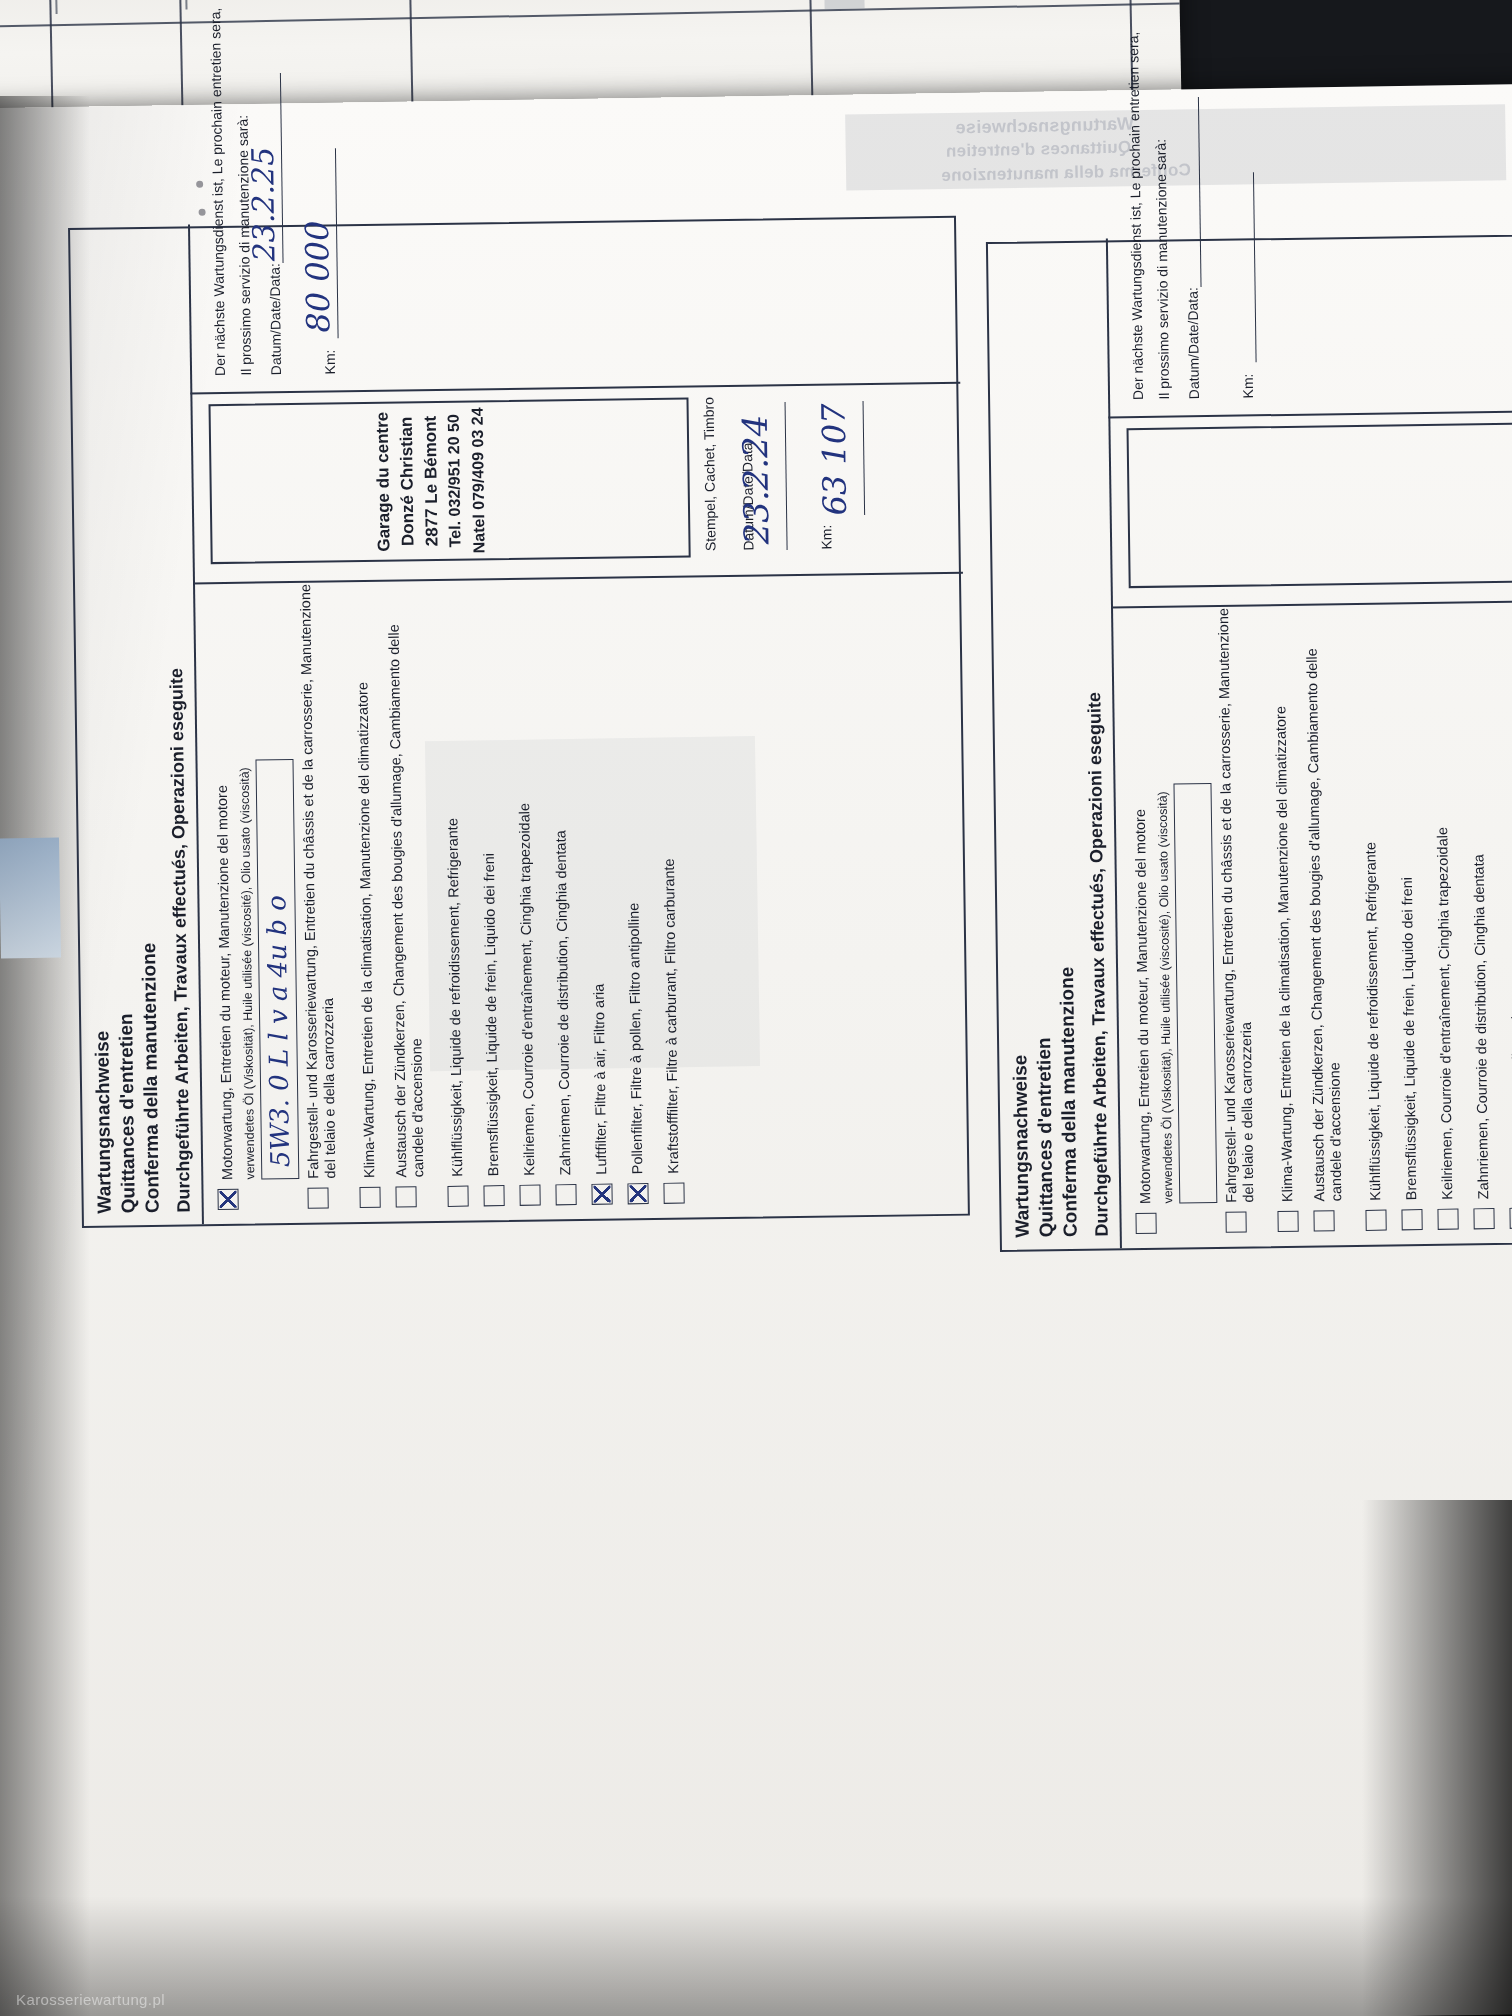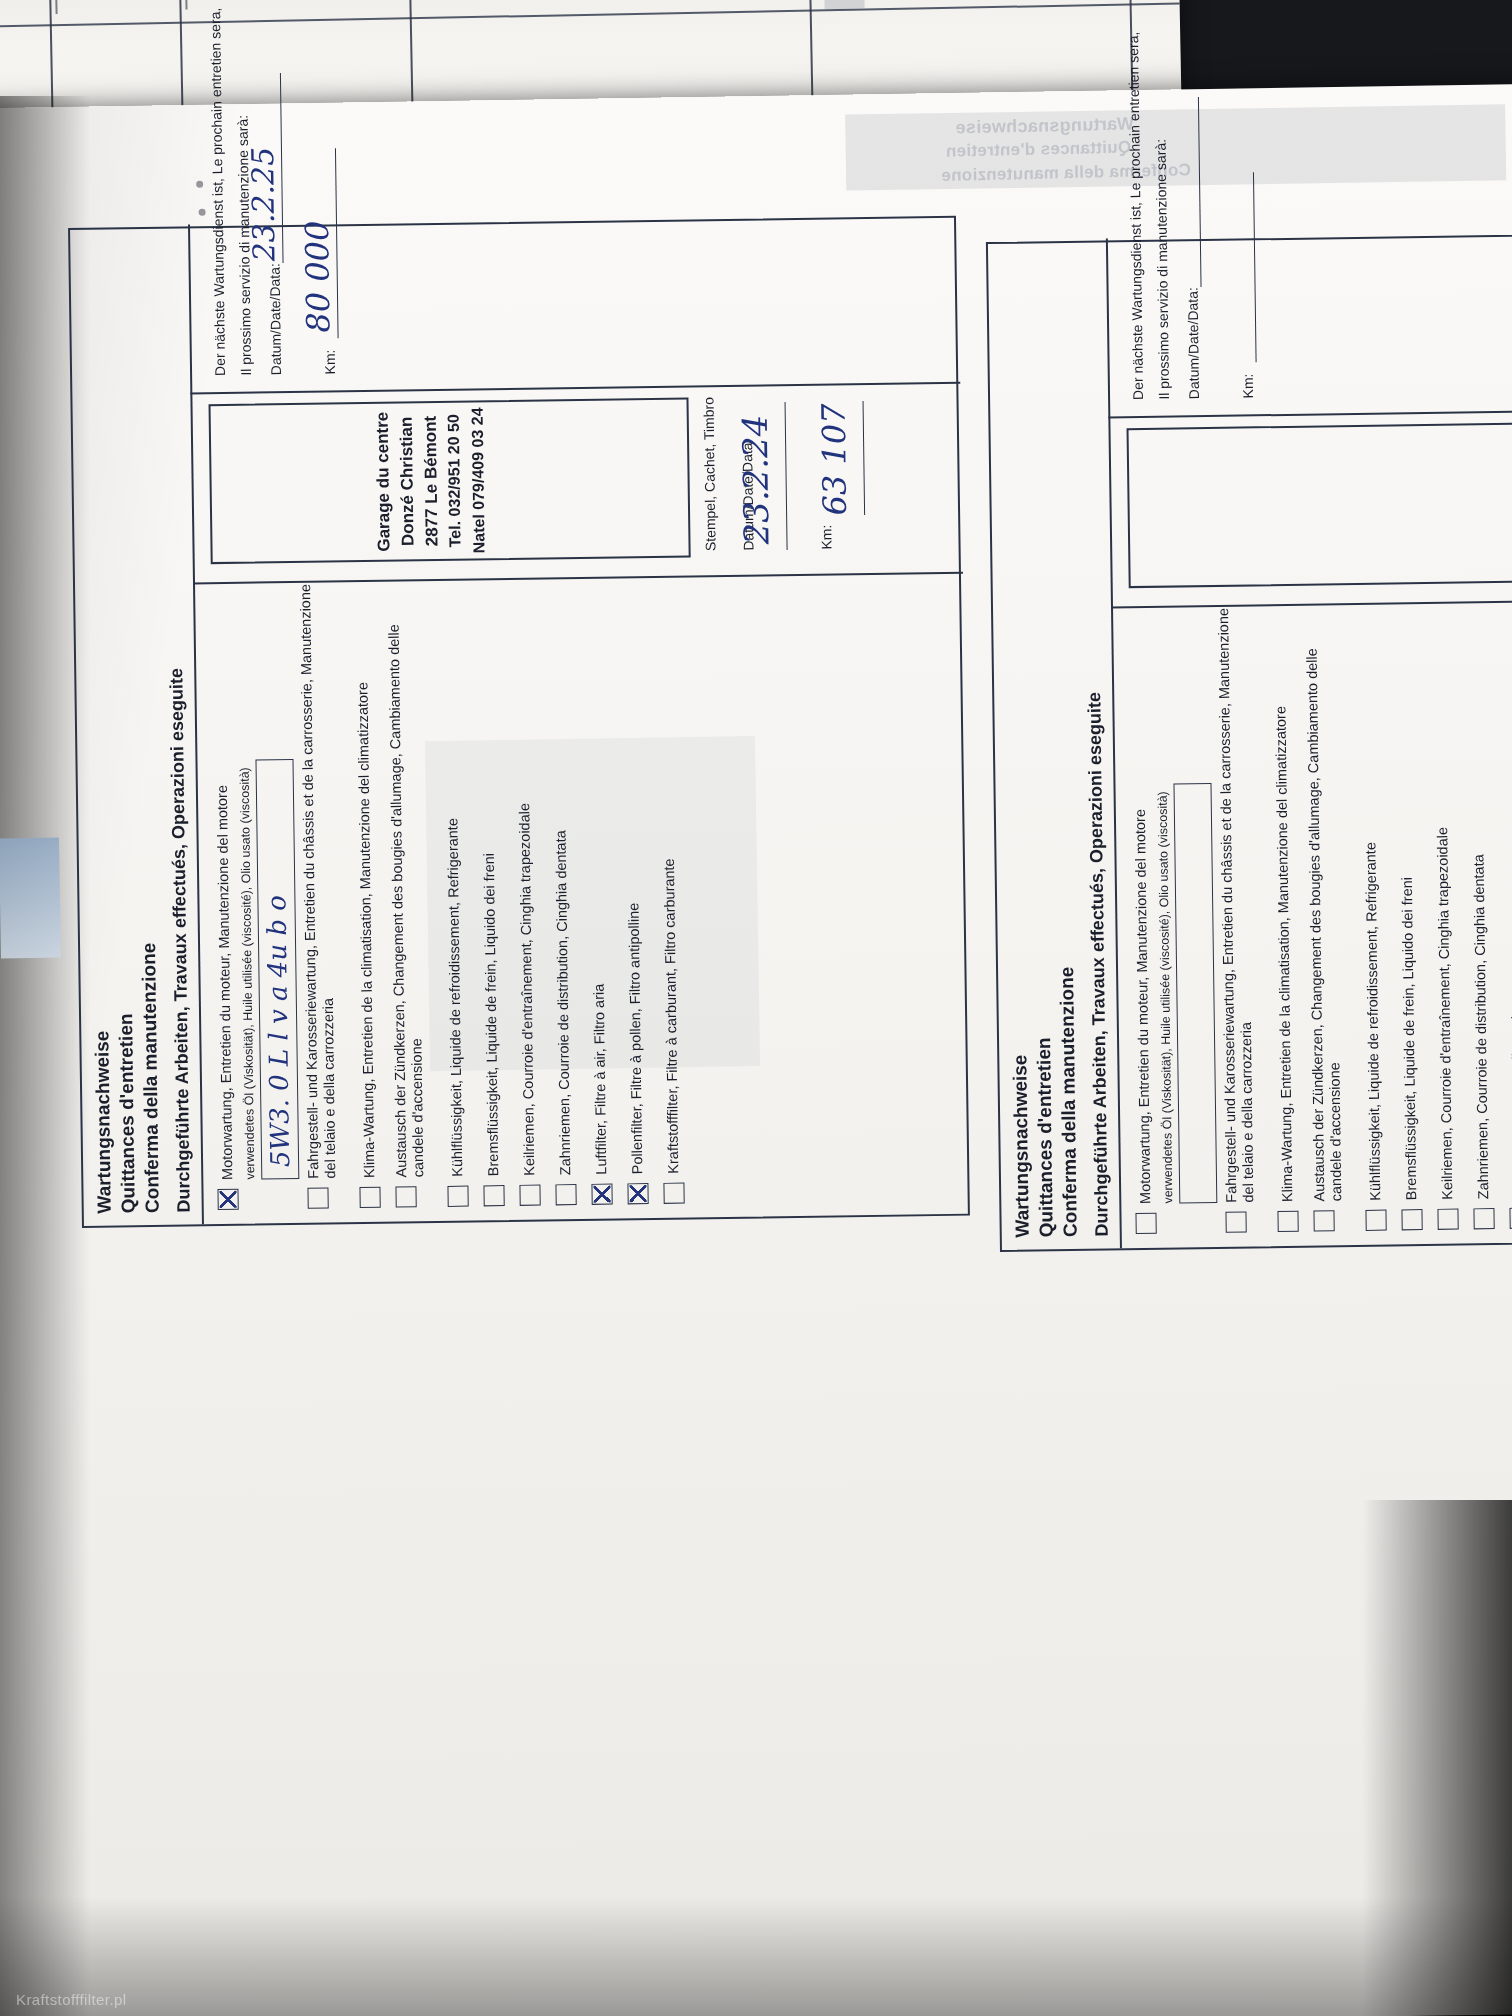--- a/index.html
+++ b/index.html
@@ -372,14 +372,14 @@
 
       <div class="lbl" style="left:848px; top:140px;">Der nächste Wartungsdienst ist, Le prochain entretien sera,</div>
       <div class="lbl" style="left:848px; top:166px;">Il prossimo servizio di manutenzione sarà:</div>
       <div class="lbl" style="left:848px; top:196px;">Datum/Date/Data:</div>
       <div class="rule" style="left:960px; top:212px; width:190px;"></div>
       <div class="lbl" style="left:848px; top:250px;">Km:</div>
       <div class="rule" style="left:884px; top:266px; width:190px;"></div>
     </div>
   </div>
 
-  <div id="watermark">Kraftstofffilter.pl</div>
+  <div id="watermark">Karosseriewartung.pl</div>
 </div>
 
 </body></html>

